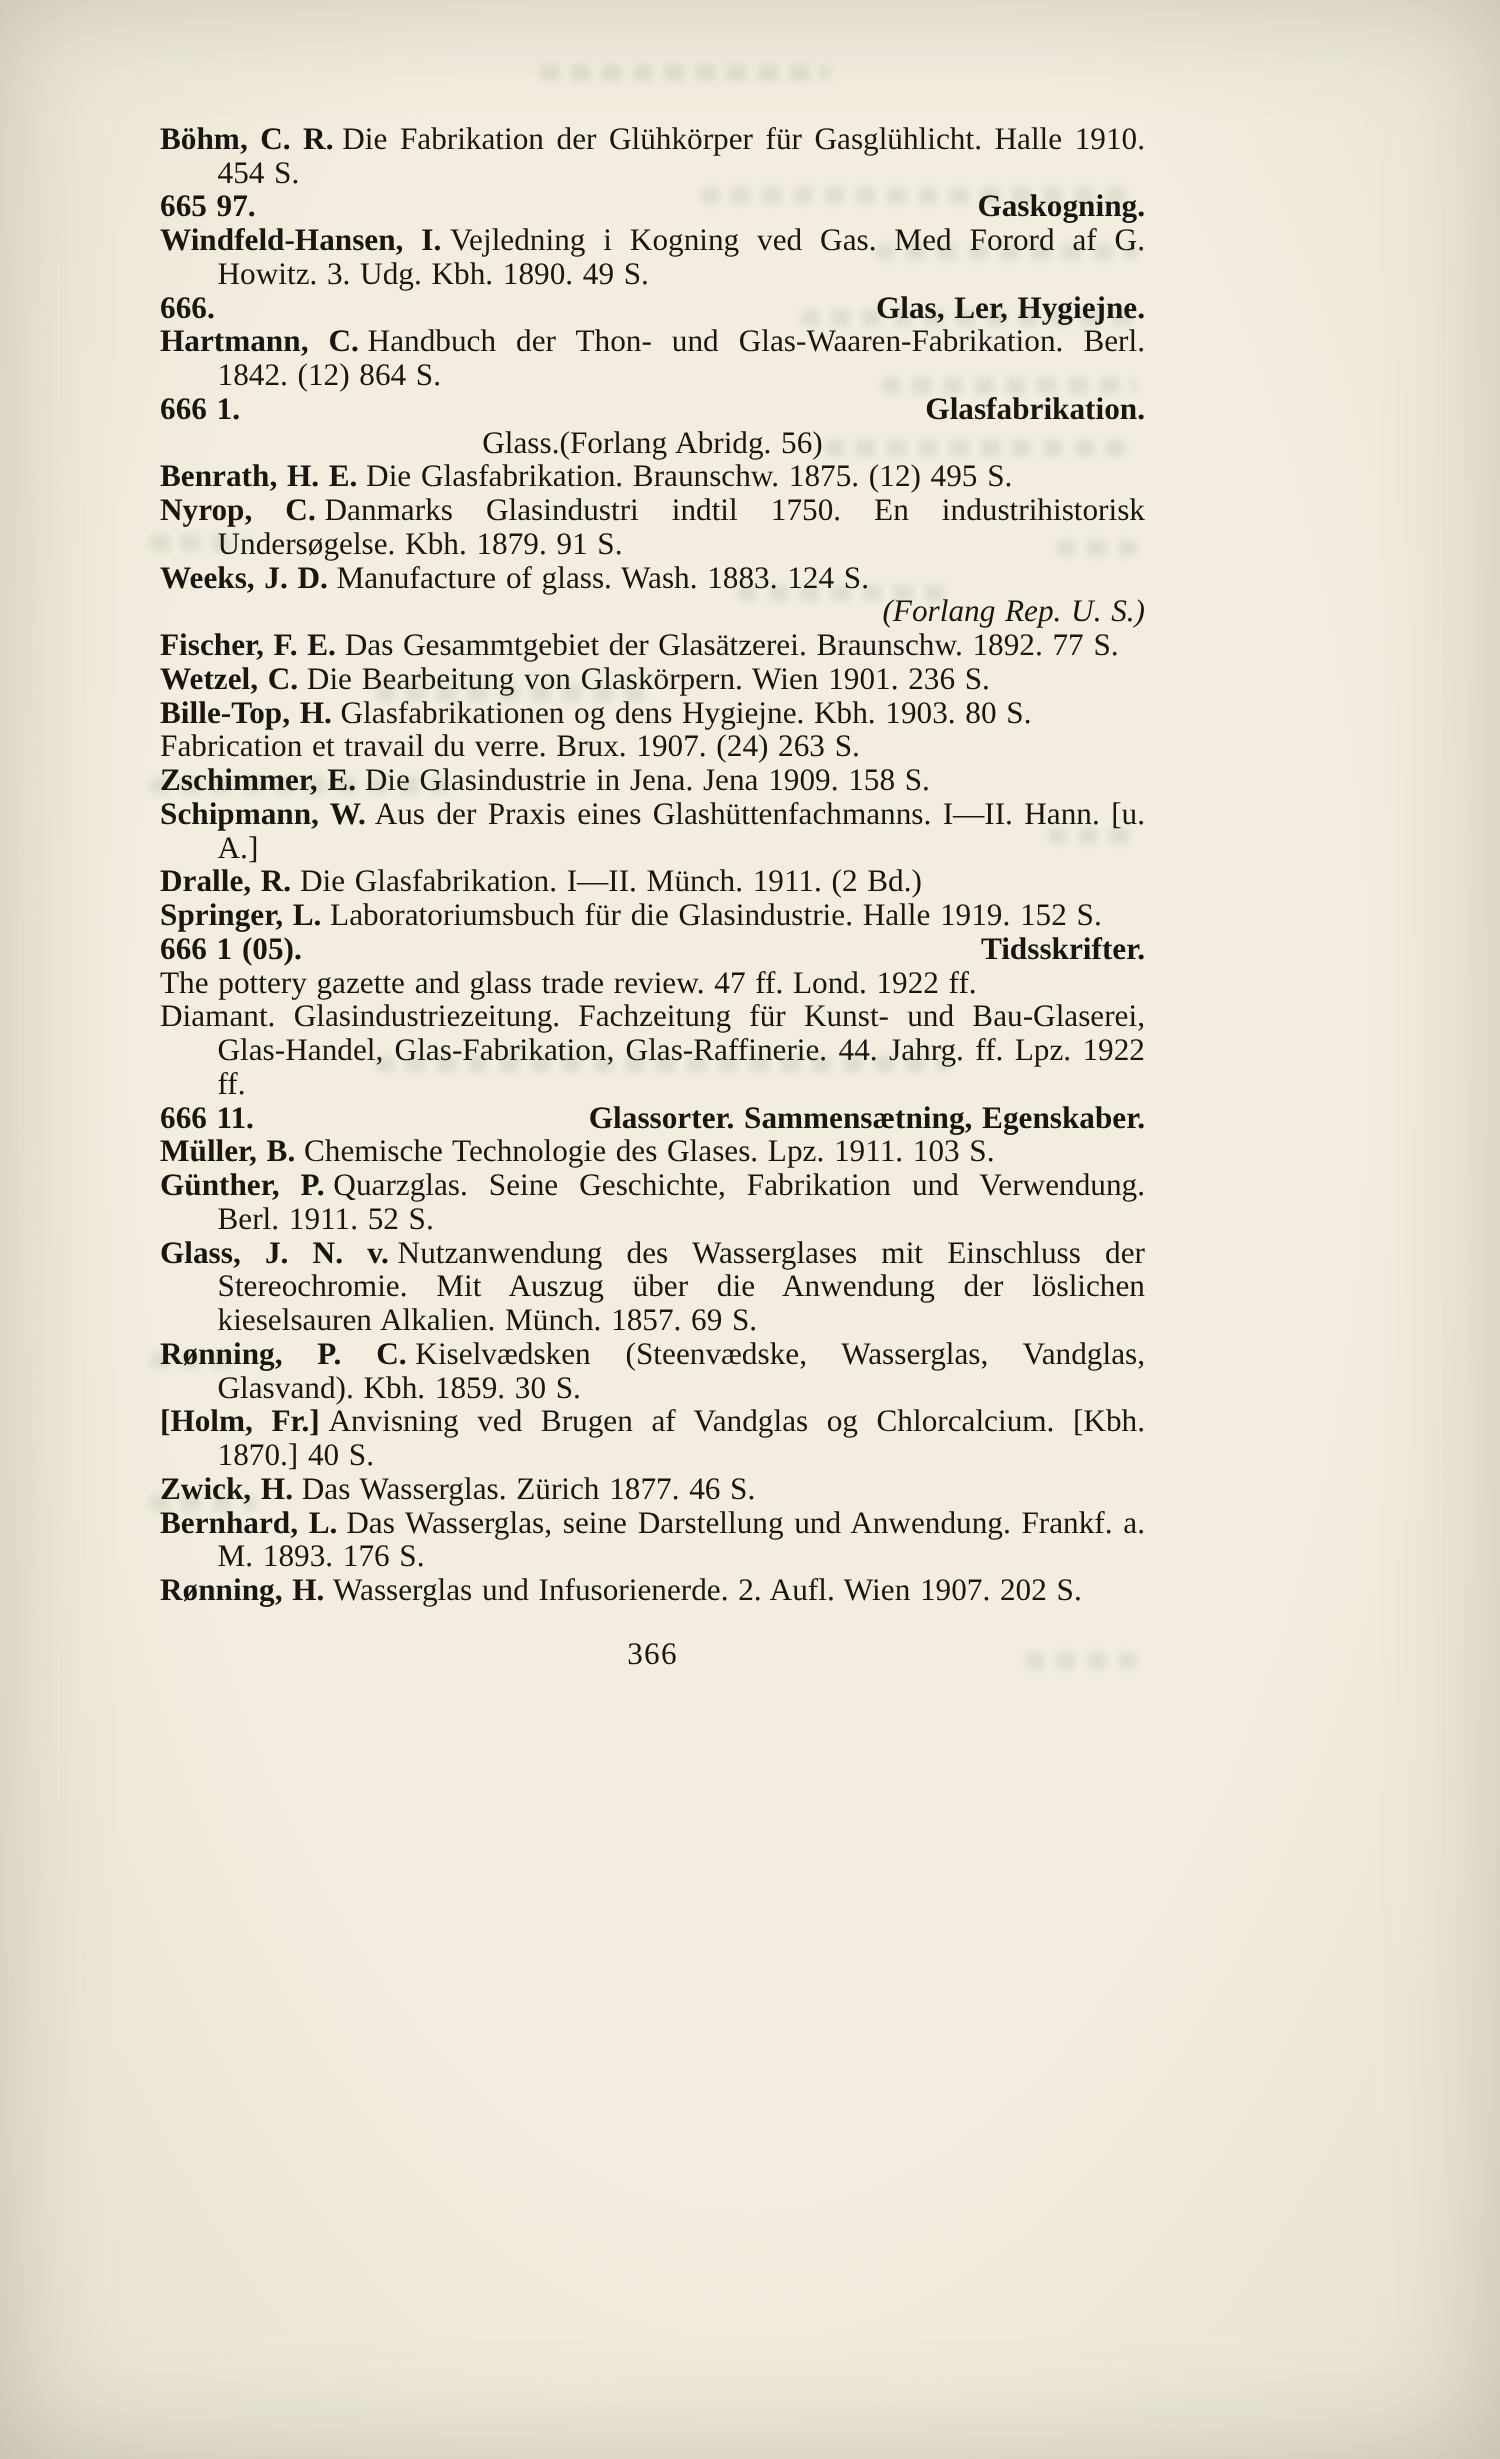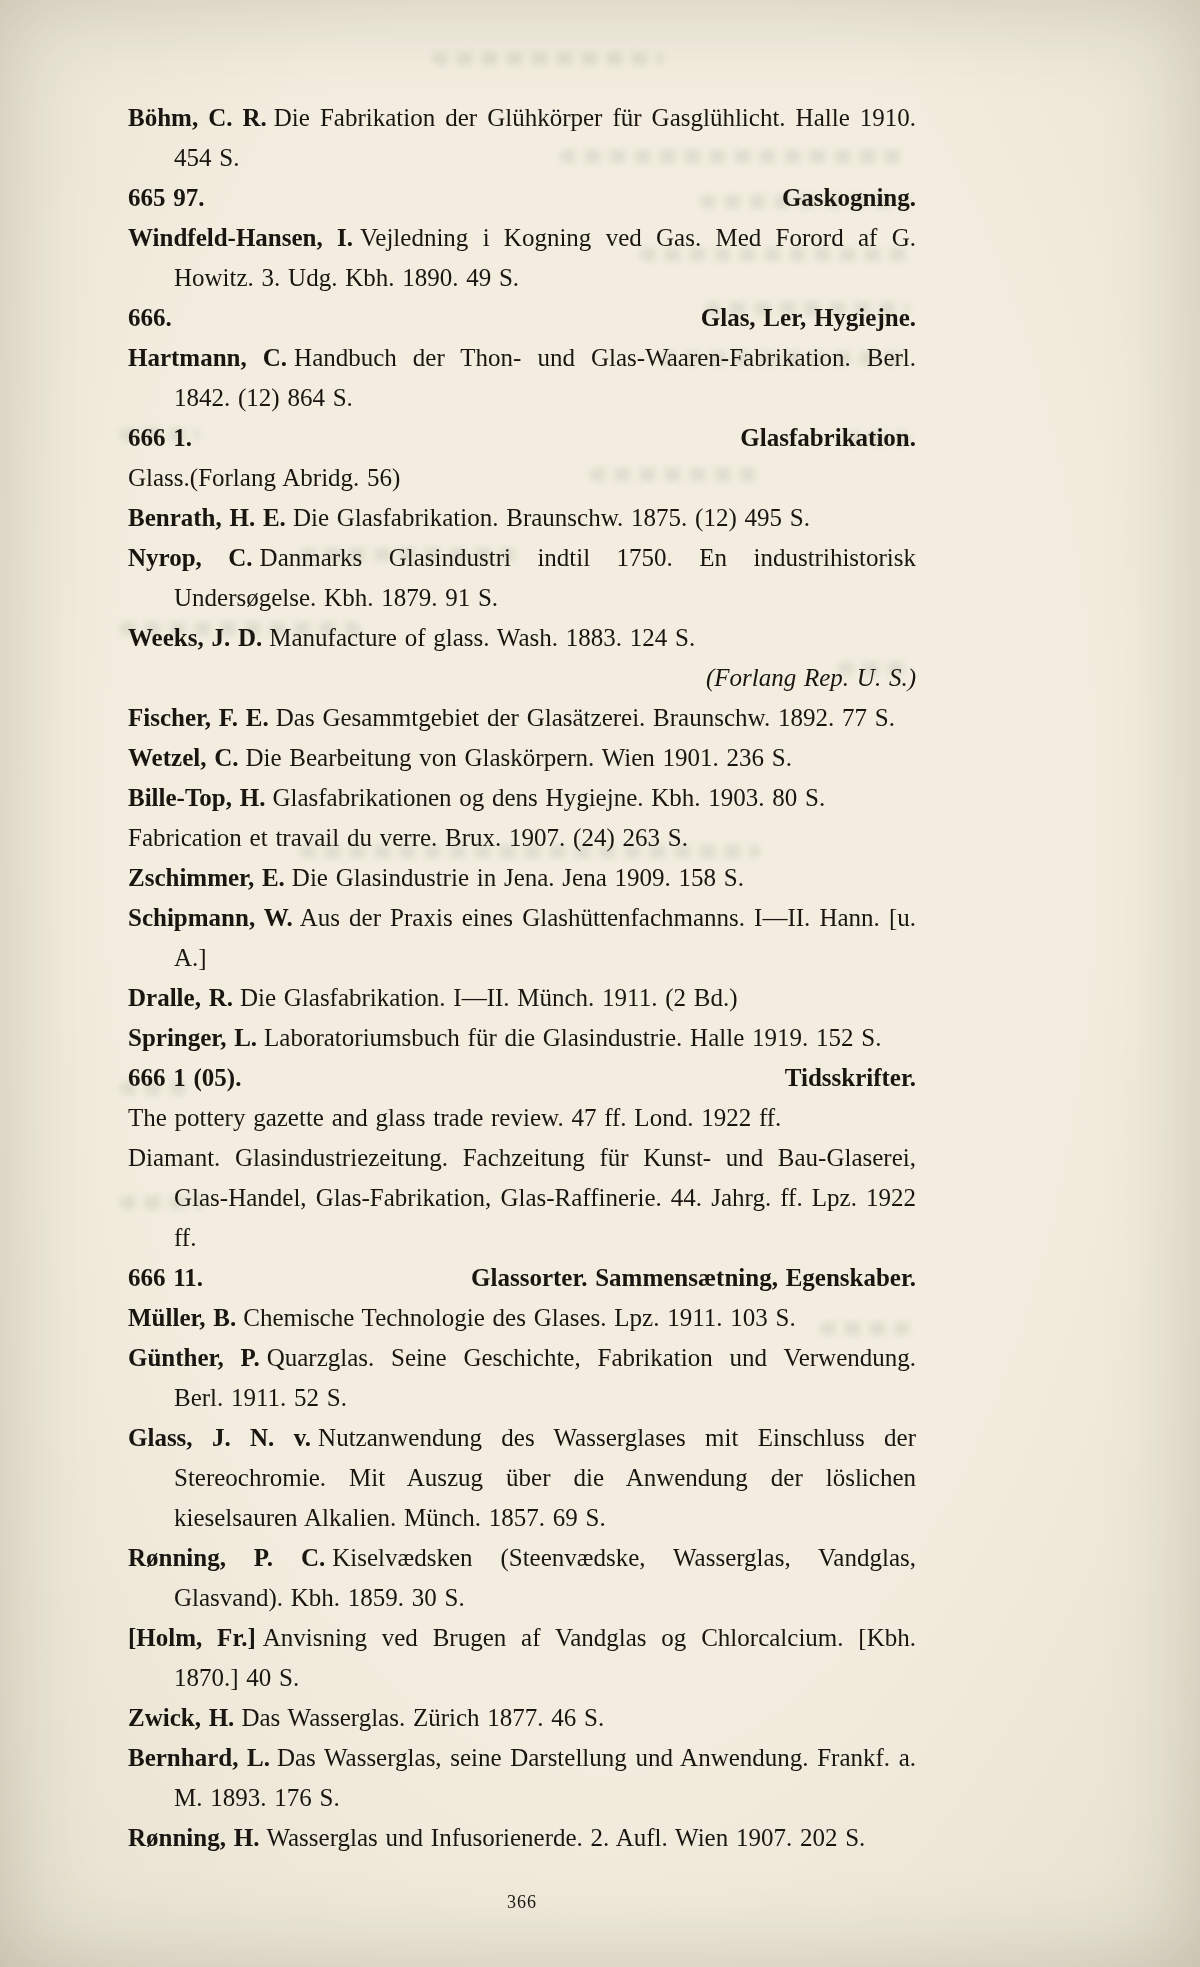--- a/index.html
+++ b/index.html
@@ -20,51 +20,51 @@
     background: radial-gradient(ellipse at 50% 42%, #f2edde 55%, #e9e4d3 88%, #e2ddcb 100%);
     box-shadow: inset 0 0 90px rgba(110, 105, 85, 0.28);
     color: #1a1510;
   }
   .text-block {
     position: absolute;
     left: 128px;
     top: 98px;
     width: 788px;
     font-size: 25px;
-    line-height: 40px;
+    line-height: 27px;
     word-spacing: 1.5px;
   }
   .entry {
     margin: 0;
     padding-left: 46px;
     text-indent: -46px;
     text-align: justify;
   }
   .author {
     font-weight: bold;
     padding-right: 7px;
   }
   .heading-line {
     display: flex;
     justify-content: space-between;
     font-weight: bold;
   }
   .split-line {
     display: flex;
-    justify-content: flex-start;
+    justify-content: center;
   }
   .right-note {
     text-align: right;
     margin: 0;
     font-style: italic;
   }
   .page-number {
     margin-top: 24px;
     text-align: center;
-    font-size: 18px;
+    font-size: 25px;
     letter-spacing: 1px;
   }
   
   .smudge {
     position: absolute;
     height: 13px;
     border-radius: 7px;
     filter: blur(3px);
     opacity: 0.35;
     background: repeating-linear-gradient(90deg,

